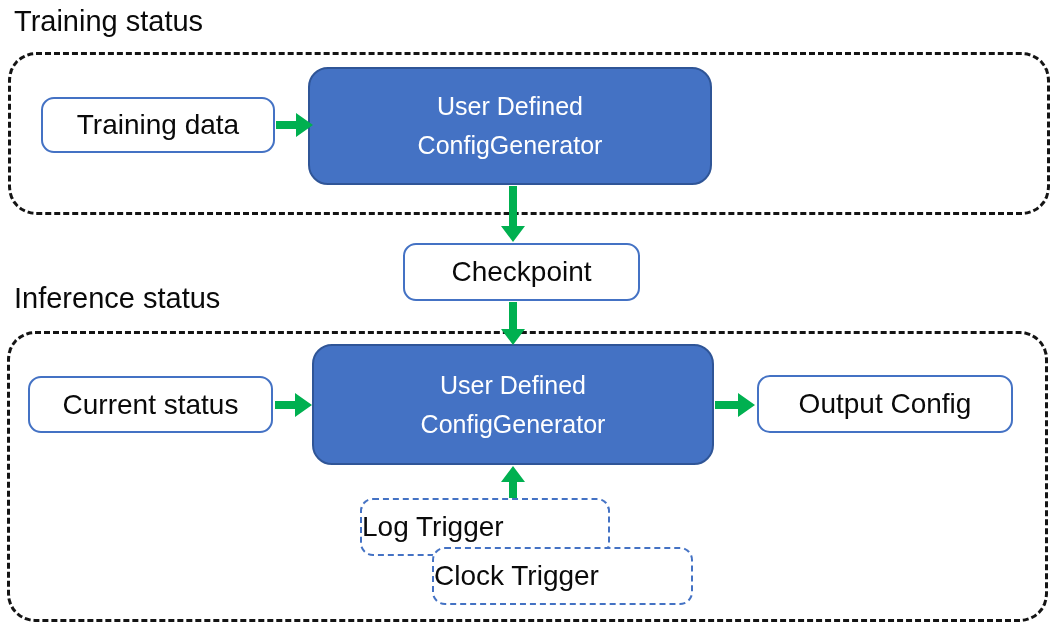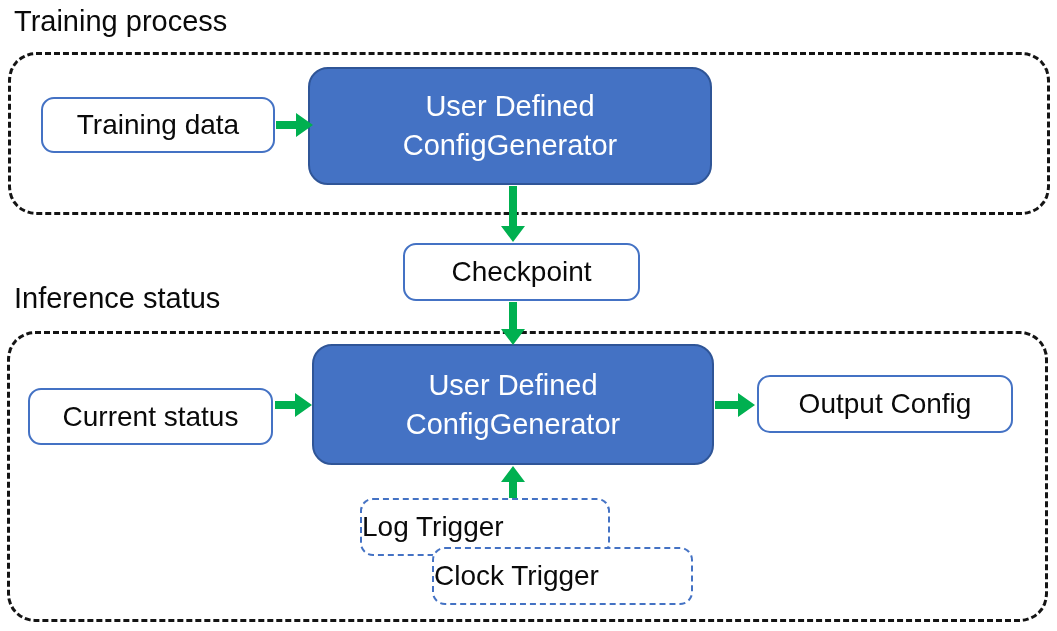--- a/index.html
+++ b/index.html
@@ -39,21 +39,21 @@
     color:var(--text-dark);
     white-space:nowrap;
   }
 
   .blue-node{
     background:var(--node-fill);
     border:2px solid var(--node-border);
     border-radius:20px;
     display:flex;flex-direction:column;align-items:center;justify-content:center;
     color:var(--text-light);
-    font-size:29px;
+    font-size:25px;
     line-height:39px;
     text-align:center;
   }
 
   .trigger-node{
     background:#ffffff;
     border:2px dashed var(--light-border);
     border-radius:13px;
     display:flex;align-items:center;
     font-size:28px;
@@ -63,21 +63,21 @@
 
   .arrow{color:var(--arrow-green);z-index:5;}
   .arrow svg{display:block;}
 
   .z2{z-index:2;}
   .z3{z-index:3;}
 </style>
 </head>
 <body>
 
-<div class="abs section-label" style="left:14px;top:4px;">Training process</div>
+<div class="abs section-label" style="left:14px;top:4px;">Training status</div>
 
 <div class="abs dash-container" style="left:8px;top:52px;width:1042px;height:163px;"></div>
 
 <div class="abs light-node z2" style="left:41px;top:97px;width:234px;height:56px;">
   <span>Training data</span>
 </div>
 
 <div class="abs arrow" style="left:276px;top:112px;">
   <svg width="38" height="26" viewBox="0 0 38 26">
     <polygon points="0,9 20,9 20,1 37,13 20,25 20,17 0,17" fill="currentColor"></polygon>
@@ -102,21 +102,21 @@
 <div class="abs arrow" style="left:500px;top:302px;">
   <svg width="26" height="44" viewBox="0 0 26 44">
     <polygon points="9,0 17,0 17,27 25,27 13,43 1,27 9,27" fill="currentColor"></polygon>
   </svg>
 </div>
 
 <div class="abs section-label" style="left:14px;top:281px;">Inference status</div>
 
 <div class="abs dash-container" style="left:7px;top:331px;width:1041px;height:291px;"></div>
 
-<div class="abs light-node z2" style="left:28px;top:376px;width:245px;height:57px;margin-top:12px;">
+<div class="abs light-node z2" style="left:28px;top:376px;width:245px;height:57px;">
   <span>Current status</span>
 </div>
 
 <div class="abs arrow" style="left:275px;top:392px;">
   <svg width="38" height="26" viewBox="0 0 38 26">
     <polygon points="0,9 20,9 20,1 37,13 20,25 20,17 0,17" fill="currentColor"></polygon>
   </svg>
 </div>
 
 <div class="abs blue-node z2" style="left:312px;top:344px;width:402px;height:121px;">

